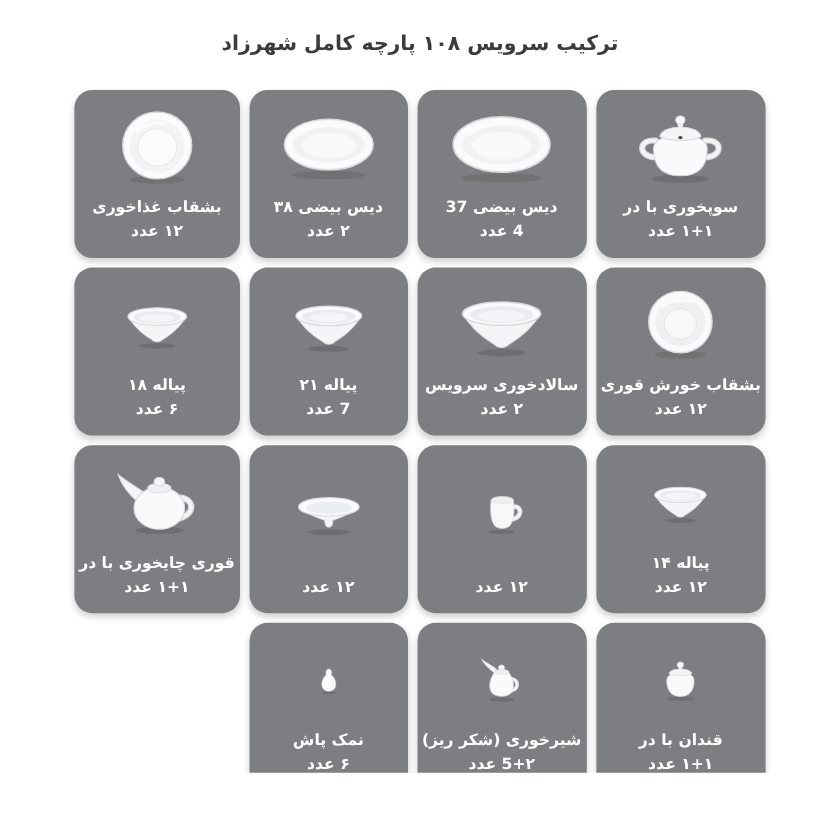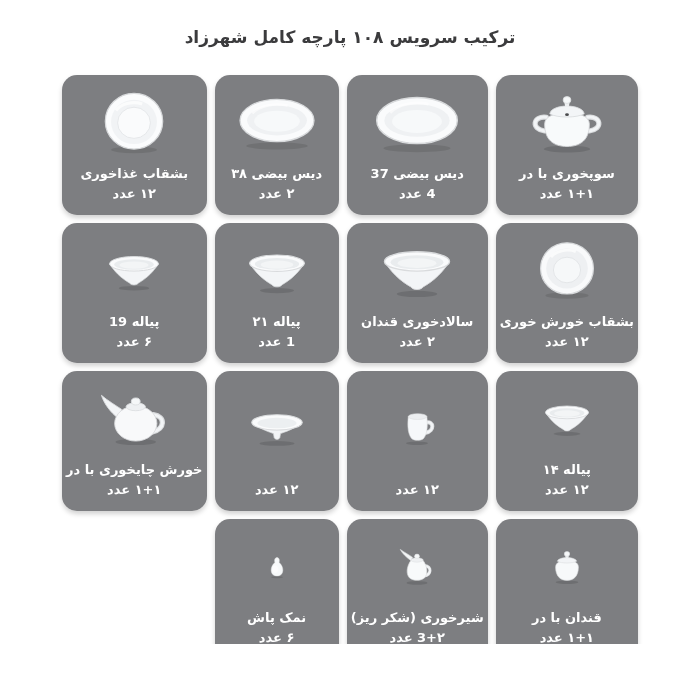--- a/index.html
+++ b/index.html
@@ -107,64 +107,64 @@
     <div class="card">
       <div class="icon-holder w80">
           <svg viewBox="0 0 100 80">
             <ellipse cx="50" cy="72" rx="27" ry="4" fill="#000" opacity="0.10"></ellipse>
             <ellipse cx="50" cy="38" rx="33" ry="32" fill="#f9fafb" stroke="#d8dadc" stroke-width="1.5"></ellipse>
             <ellipse cx="50" cy="38" rx="26" ry="25" fill="#eef0f2"></ellipse>
             <ellipse cx="50" cy="40" rx="17" ry="16" fill="#f6f8f9" stroke="#e0e2e4" stroke-width="1"></ellipse>
             <path d="M30 24 C36 16 50 13 61 17" stroke="#ffffff" stroke-width="3.5" fill="none" opacity="0.7"></path>
           </svg>
         </div>
-      <div class="item-name">بشقاب خورش خوری</div>
+      <div class="item-name">بشقاب خورش قوری</div>
       <div class="item-count">۱۲ عدد</div>
     </div>
 
 
     <div class="card">
       <div class="icon-holder w88">
           <svg viewBox="0 0 100 80">
             <ellipse cx="50" cy="67" rx="23" ry="3.5" fill="#000" opacity="0.12"></ellipse>
             <path d="M13 30 C24 48 38 56 43 59 C46 63 54 63 57 59 C62 56 76 48 87 30 Z" fill="#f3f5f7" stroke="#d8dadc" stroke-width="1"></path>
             <ellipse cx="50" cy="30" rx="37" ry="11" fill="#fafbfc" stroke="#d9dbdd" stroke-width="1.5"></ellipse>
             <ellipse cx="50" cy="31" rx="30" ry="8" fill="#e9ecee"></ellipse>
             <ellipse cx="50" cy="32" rx="22" ry="5.5" fill="#f3f5f6"></ellipse>
           </svg>
         </div>
-      <div class="item-name">سالادخوری قندان</div>
+      <div class="item-name">سالادخوری سرویس</div>
       <div class="item-count">۲ عدد</div>
     </div>
 
     <div class="card">
       <div class="icon-holder w74">
           <svg viewBox="0 0 100 80">
             <ellipse cx="50" cy="67" rx="23" ry="3.5" fill="#000" opacity="0.12"></ellipse>
             <path d="M13 30 C24 48 38 56 43 59 C46 63 54 63 57 59 C62 56 76 48 87 30 Z" fill="#f3f5f7" stroke="#d8dadc" stroke-width="1"></path>
             <ellipse cx="50" cy="30" rx="37" ry="11" fill="#fafbfc" stroke="#d9dbdd" stroke-width="1.5"></ellipse>
             <ellipse cx="50" cy="31" rx="30" ry="8" fill="#e9ecee"></ellipse>
             <ellipse cx="50" cy="32" rx="22" ry="5.5" fill="#f3f5f6"></ellipse>
           </svg>
         </div>
       <div class="item-name">پیاله ۲۱</div>
-      <div class="item-count">1 عدد</div>
+      <div class="item-count">7 عدد</div>
     </div>
 
     <div class="card">
       <div class="icon-holder w66">
           <svg viewBox="0 0 100 80">
             <ellipse cx="50" cy="67" rx="23" ry="3.5" fill="#000" opacity="0.12"></ellipse>
             <path d="M13 30 C24 48 38 56 43 59 C46 63 54 63 57 59 C62 56 76 48 87 30 Z" fill="#f3f5f7" stroke="#d8dadc" stroke-width="1"></path>
             <ellipse cx="50" cy="30" rx="37" ry="11" fill="#fafbfc" stroke="#d9dbdd" stroke-width="1.5"></ellipse>
             <ellipse cx="50" cy="31" rx="30" ry="8" fill="#e9ecee"></ellipse>
             <ellipse cx="50" cy="32" rx="22" ry="5.5" fill="#f3f5f6"></ellipse>
           </svg>
         </div>
-      <div class="item-name">پیاله 19</div>
+      <div class="item-name">پیاله ۱۸</div>
       <div class="item-count">۶ عدد</div>
     </div>
 
     <div class="card">
       <div class="icon-holder w58">
           <svg viewBox="0 0 100 80">
             <ellipse cx="50" cy="67" rx="23" ry="3.5" fill="#000" opacity="0.12"></ellipse>
             <path d="M13 30 C24 48 38 56 43 59 C46 63 54 63 57 59 C62 56 76 48 87 30 Z" fill="#f3f5f7" stroke="#d8dadc" stroke-width="1"></path>
             <ellipse cx="50" cy="30" rx="37" ry="11" fill="#fafbfc" stroke="#d9dbdd" stroke-width="1.5"></ellipse>
             <ellipse cx="50" cy="31" rx="30" ry="8" fill="#e9ecee"></ellipse>
@@ -205,21 +205,21 @@
           <svg viewBox="0 0 100 80">
             <ellipse cx="52" cy="67" rx="23" ry="3.5" fill="#000" opacity="0.12"></ellipse>
             <path d="M32 40 C24 34 16 24 13 14 C20 20 30 26 36 30 Z" fill="#f3f5f7" stroke="#dbdddf" stroke-width="1"></path>
             <path d="M72 36 C86 38 86 52 70 56" fill="none" stroke="#d9dbdd" stroke-width="6" stroke-linecap="round"></path>
             <path d="M72 36 C86 38 86 52 70 56" fill="none" stroke="#f2f4f6" stroke-width="3.5" stroke-linecap="round"></path>
             <ellipse cx="52" cy="46" rx="24" ry="20" fill="#f8f9fa" stroke="#d8dadc" stroke-width="1"></ellipse>
             <ellipse cx="52" cy="27" rx="11" ry="4.5" fill="#eef0f2" stroke="#dddfe1" stroke-width="1"></ellipse>
             <ellipse cx="52" cy="21" rx="5" ry="4" fill="#f5f7f8" stroke="#dcdee0" stroke-width="1"></ellipse>
           </svg>
         </div>
-      <div class="item-name">خورش چایخوری با در</div>
+      <div class="item-name">قوری چایخوری با در</div>
       <div class="item-count">۱+۱ عدد</div>
     </div>
 
     <div class="card">
       <div class="icon-holder w60">
           <svg viewBox="0 0 100 80">
             <ellipse cx="50" cy="67" rx="19" ry="3" fill="#000" opacity="0.12"></ellipse>
             <path d="M31 42 C31 57 39 64 50 64 C61 64 69 57 69 42 C69 34 61 31 50 31 C39 31 31 34 31 42 Z" fill="#f7f9fa" stroke="#d8dadc" stroke-width="1"></path>
             <path d="M34 32 C36 24 64 24 66 32 C60 36 40 36 34 32 Z" fill="#f2f4f6" stroke="#dbdddf" stroke-width="1"></path>
             <path d="M47 23 L53 23 L52 27 L48 27 Z" fill="#eef0f2"></path>
@@ -236,21 +236,21 @@
             <ellipse cx="50" cy="66" rx="17" ry="3" fill="#000" opacity="0.12"></ellipse>
             <path d="M40 30 C32 24 26 18 23 12 C30 17 38 21 43 25 Z" fill="#f3f5f6" stroke="#dcdee0" stroke-width="1"></path>
             <path d="M62 38 C74 40 74 52 61 55" fill="none" stroke="#d9dbdd" stroke-width="5" stroke-linecap="round"></path>
             <path d="M62 38 C74 40 74 52 61 55" fill="none" stroke="#f2f4f6" stroke-width="3" stroke-linecap="round"></path>
             <path d="M40 30 C33 40 32 52 38 58 C44 63 56 63 62 58 C68 52 67 40 60 30 C54 26 46 26 40 30 Z" fill="#f8fafb" stroke="#d8dadc" stroke-width="1"></path>
             <ellipse cx="50" cy="29" rx="10" ry="3.5" fill="#eef0f2" stroke="#dddfe1" stroke-width="0.8"></ellipse>
             <ellipse cx="50" cy="23" rx="4" ry="3.5" fill="#f5f7f8" stroke="#dcdee0" stroke-width="0.8"></ellipse>
           </svg>
         </div>
       <div class="item-name">شیرخوری (شکر ریز)</div>
-      <div class="item-count">3+۲ عدد</div>
+      <div class="item-count">5+۲ عدد</div>
     </div>
 
     <div class="card">
       <div class="icon-holder w42">
           <svg viewBox="0 0 100 80">
             <ellipse cx="50" cy="65" rx="14" ry="2.5" fill="#000" opacity="0.12"></ellipse>
             <path d="M50 18 C55 18 57 24 55 30 C61 34 64 42 64 48 C64 57 58 62 50 62 C42 62 36 57 36 48 C36 42 39 34 45 30 C43 24 45 18 50 18 Z" fill="#f7f9fa" stroke="#d8dadc" stroke-width="1"></path>
             <ellipse cx="46" cy="46" rx="7" ry="9" fill="#fdfdfe" opacity="0.8"></ellipse>
           </svg>
         </div>

